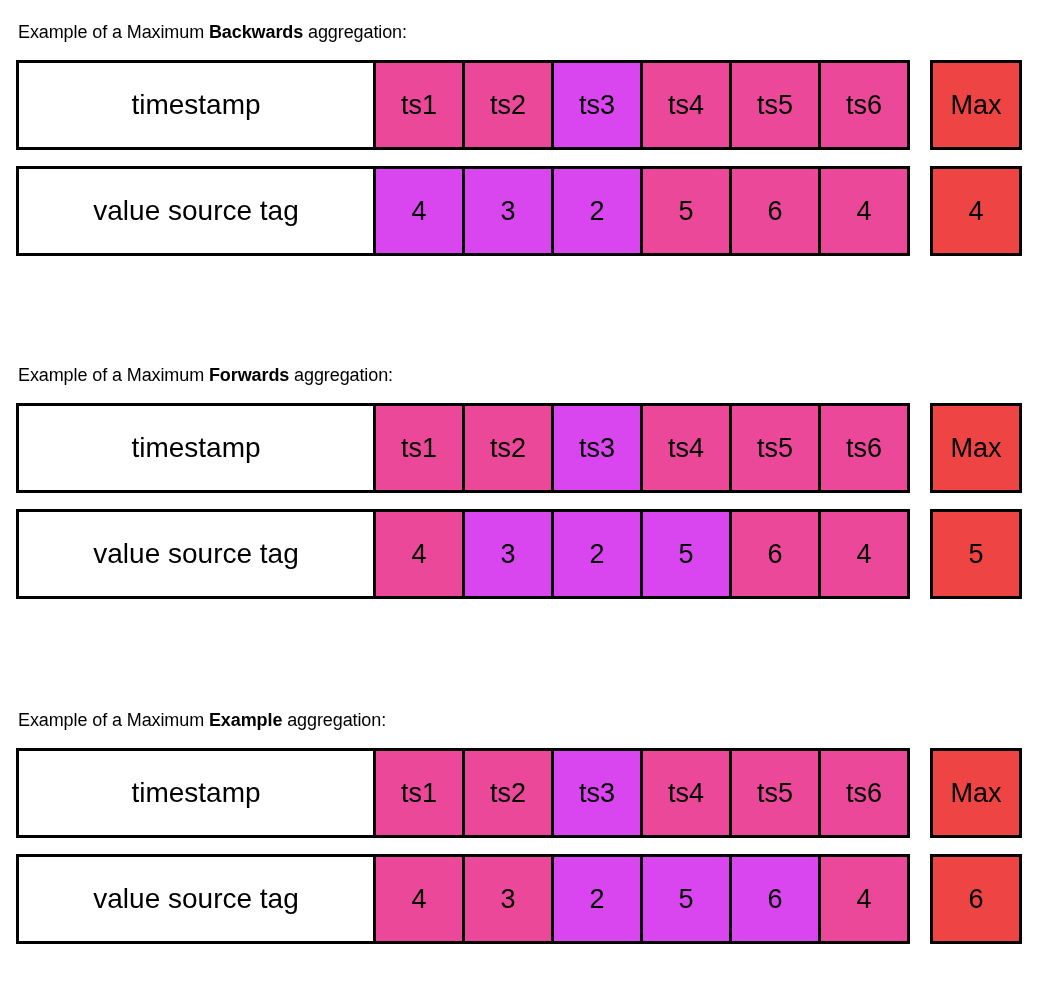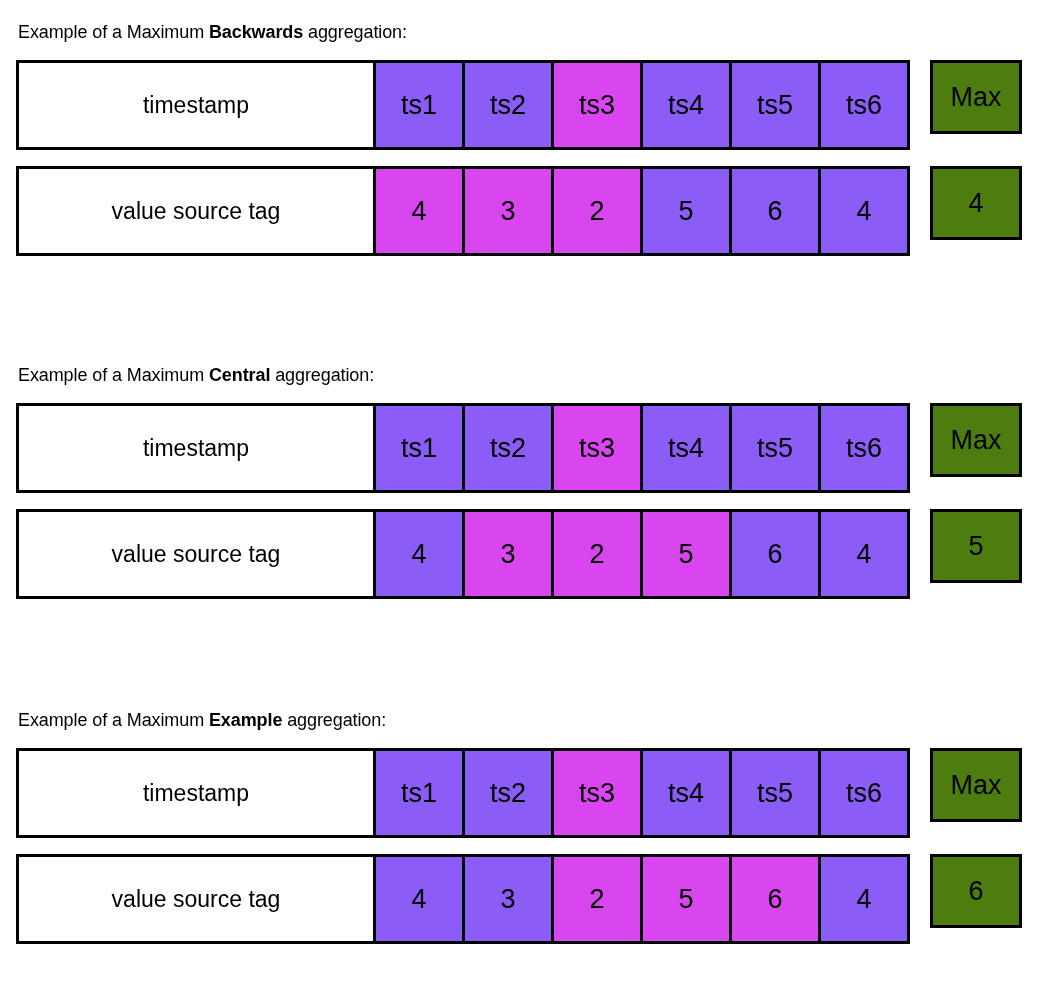--- a/index.html
+++ b/index.html
@@ -68,47 +68,47 @@
     display: flex;
     background: #ffffff;
   }
 
   .cell-label {
     flex: 0 0 354px;
     width: 354px;
     display: flex;
     align-items: center;
     justify-content: center;
-    font-size: 23px;
+    font-size: 28px;
     background: #ffffff;
     box-sizing: border-box;
   }
 
   .cell-ts {
     flex: 0 0 89px;
     width: 89px;
     display: flex;
     align-items: center;
     justify-content: center;
     font-size: 27px;
     box-sizing: border-box;
     border-left: 3px solid #000000;
-    background: #8b5cf6;
+    background: #ec4899;
   }
   .cell-ts.hl { background: #d946ef; }
 
   .max-box {
     position: absolute;
     left: 914px;
     top: 0;
     width: 92px;
-    height: 74px;
+    height: 90px;
     box-sizing: border-box;
     border: 3px solid #000000;
-    background: #4d7c0f;
+    background: #ef4444;
     display: flex;
     align-items: center;
     justify-content: center;
     font-size: 27px;
   }
 </style>
 </head>
 <body>
 
 <div class="page">
@@ -143,21 +143,21 @@
           <div class="cell-ts">4</div>
         </div>
         <div class="max-box">4</div>
       </div>
 
     </div>
   </div>
 
   <div class="section section-2">
     <div class="section-title">
-      <span>Example of a Maximum </span><b>Central</b><span> aggregation:</span>
+      <span>Example of a Maximum </span><b>Forwards</b><span> aggregation:</span>
     </div>
     <div class="table-wrap">
 
       <div class="trow">
         <div class="main-box">
           <div class="cell-label">timestamp</div>
           <div class="cell-ts">ts1</div>
           <div class="cell-ts">ts2</div>
           <div class="cell-ts hl">ts3</div>
           <div class="cell-ts">ts4</div>

